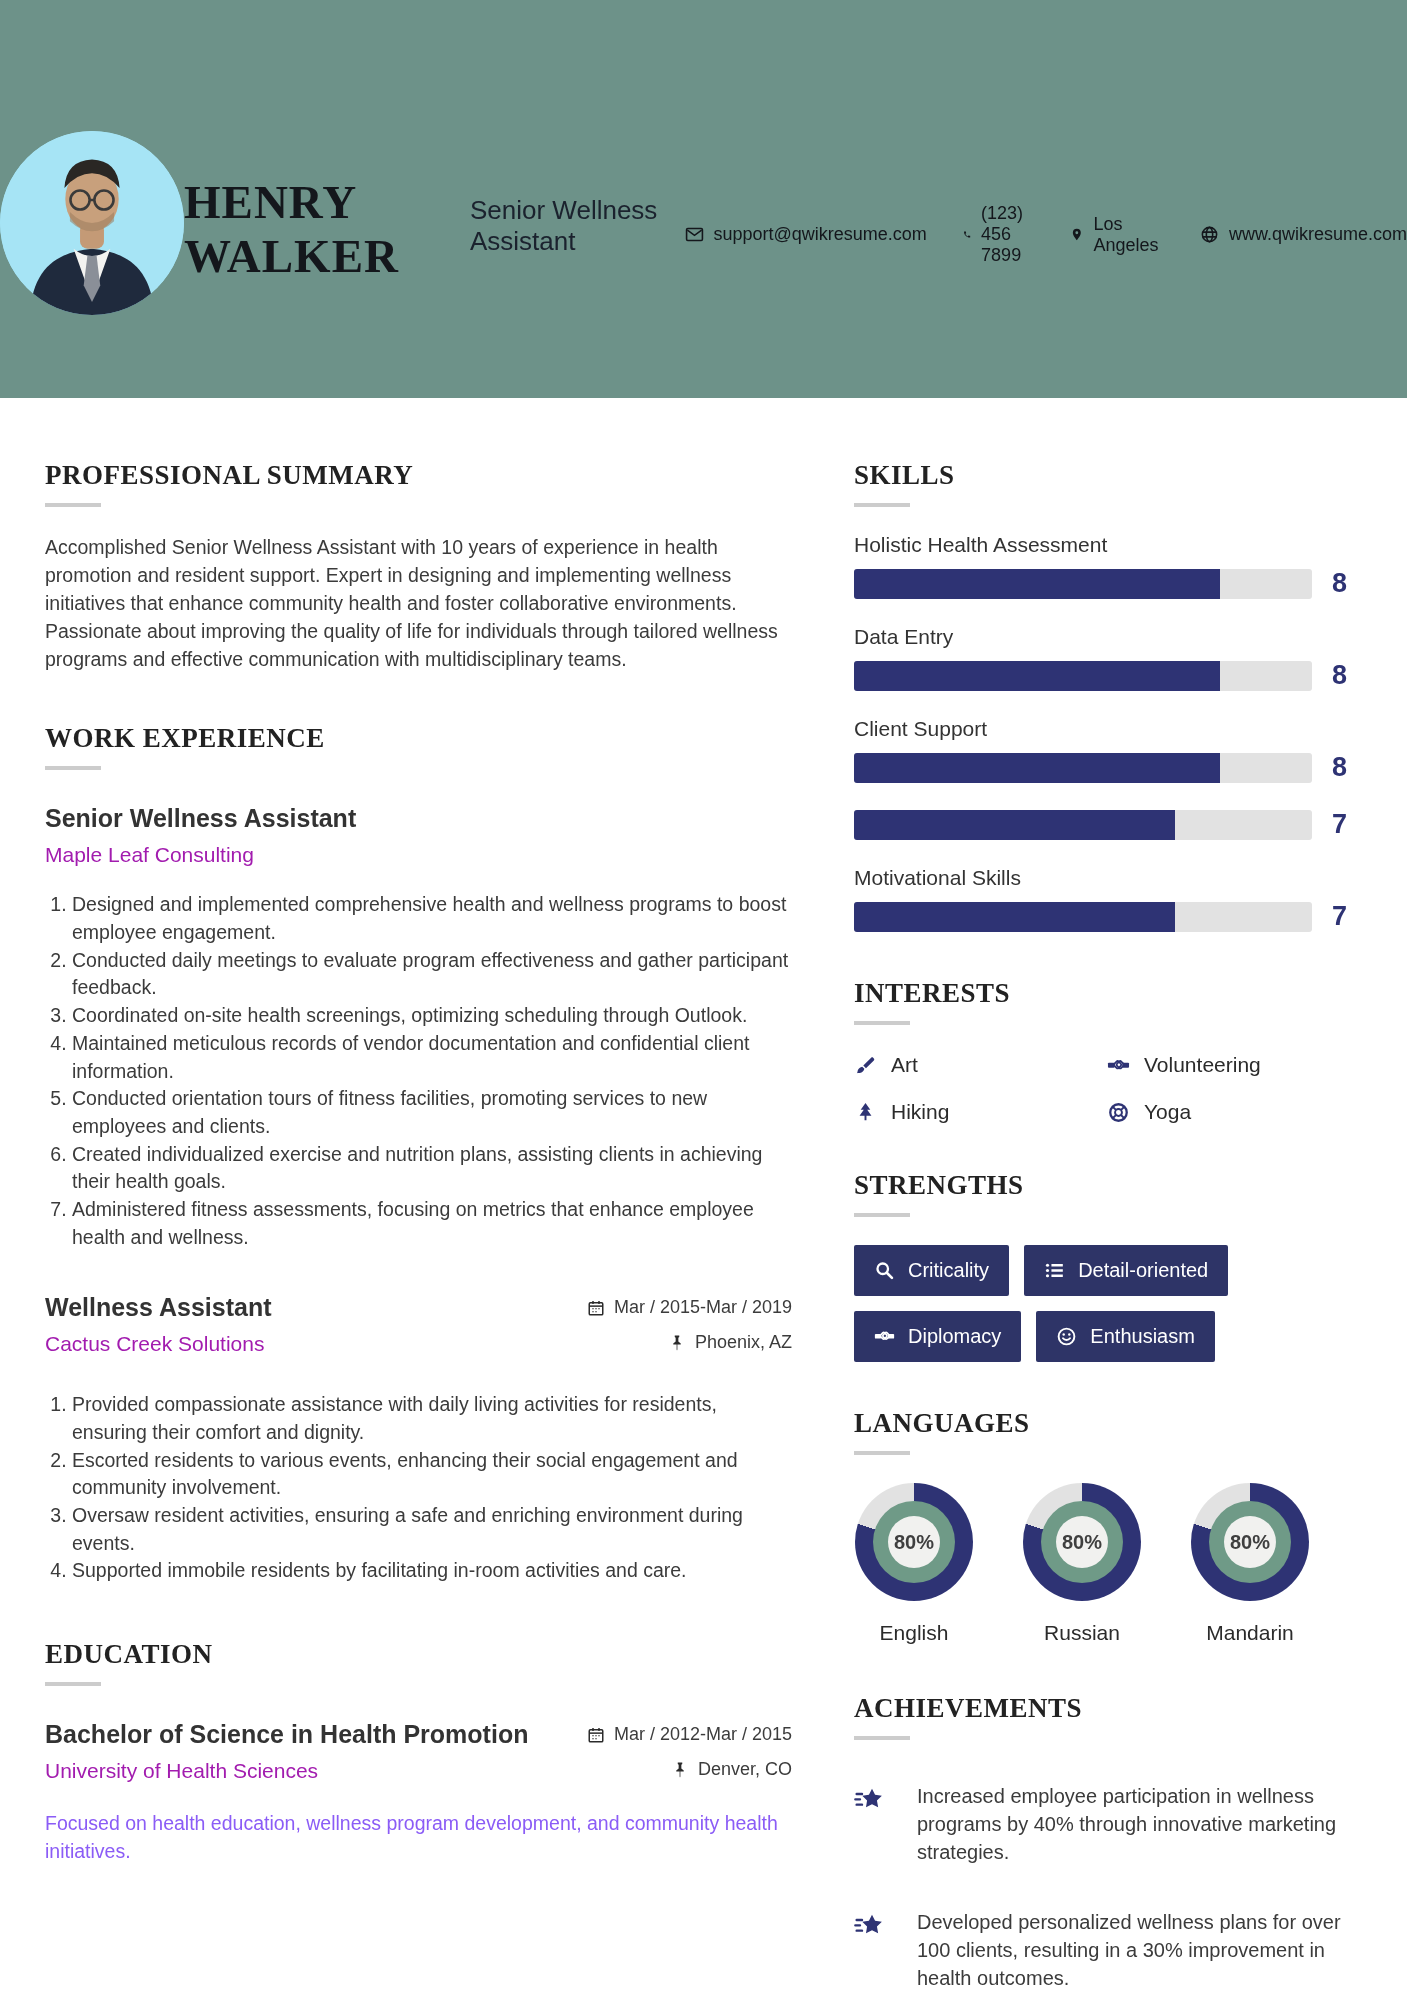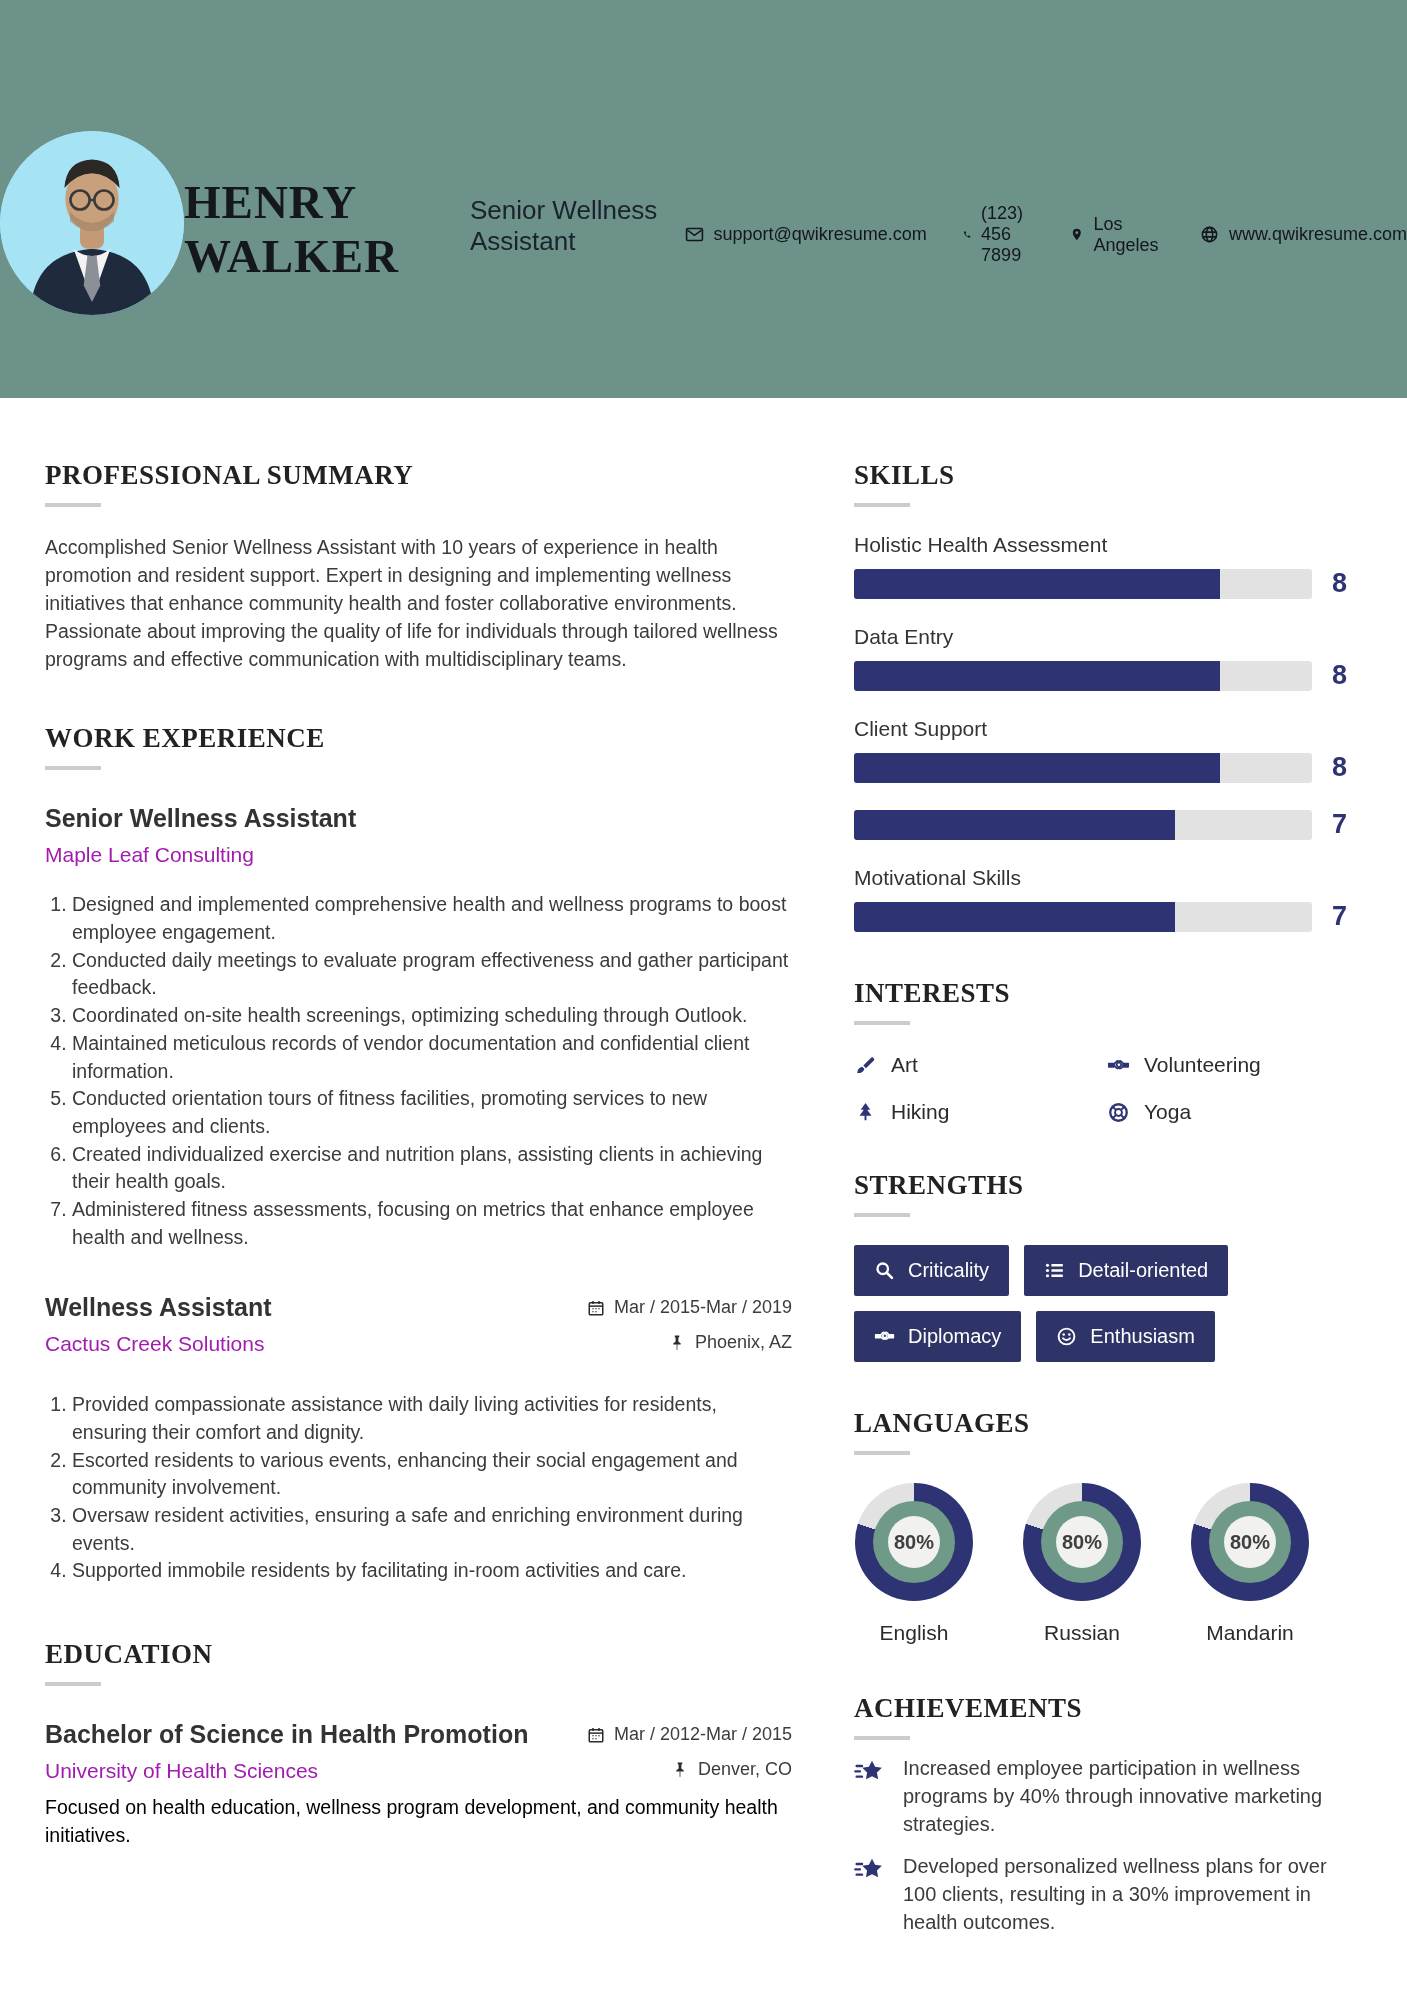--- a/index.html
+++ b/index.html
@@ -37,21 +37,21 @@
   .job-head { display: flex; justify-content: space-between; align-items: flex-start; }
   .job-title { font-size: 25px; font-weight: 700; color: #333333; }
   .job-company { font-size: 21px; color: #a21caf; margin-top: 10px; }
   .job-meta { text-align: right; padding-top: 4px; }
   .meta-row { display: flex; justify-content: flex-end; align-items: center; gap: 9px;
               font-size: 18px; color: #3c3c3c; margin-bottom: 14px; }
   .meta-row svg { width: 18px; height: 18px; color: #2b2b2b; }
   .job ol { margin: 24px 0 0 0; padding-left: 27px; font-size: 19.5px; line-height: 1.42;
             color: #3b3b3b; }
   .section-education { margin-top: 54px; }
-  .edu-desc { font-size: 19.5px; line-height: 1.43; color: #000000; }
+  .edu-desc { margin-top: 16px; font-size: 19.5px; line-height: 1.43; color: #8b5cf6; }
 
   
   .skill { margin-top: 26px; }
   .skill-name { font-size: 21px; color: #333333; }
   .skill-row { display: flex; align-items: center; gap: 20px; margin-top: 11px; }
   .skill-track { width: 458px; height: 30px; background: #E2E2E2; border-radius: 3px;
                  overflow: hidden; flex: 0 0 auto; }
   .skill-fill { height: 100%; background: #2E3374; }
   .skill-num { font-size: 27px; font-weight: 700; color: #2E3374; }
 
@@ -72,21 +72,21 @@
   .lang-row { display: flex; gap: 48px; margin-top: 28px; }
   .lang-item { width: 120px; display: flex; flex-direction: column; align-items: center; }
   .donut { position: relative; width: 118px; height: 118px; border-radius: 50%; }
   .donut-mid { position: absolute; inset: 18px; border-radius: 50%; background: #6F9A87; }
   .donut-center { position: absolute; inset: 33px; border-radius: 50%; background: #F1F1EF;
                   display: flex; align-items: center; justify-content: center;
                   font-size: 20px; font-weight: 700; color: #3f3f3f; }
   .lang-label { margin-top: 20px; font-size: 21px; color: #2b2b2b; }
 
   .section-achievements { margin-top: 48px; }
-  .ach-item { display: flex; gap: 17px; margin-top: 14px; }
+  .ach-item { display: flex; gap: 31px; margin-top: 42px; }
   .ach-item svg { width: 32px; height: 32px; flex: 0 0 auto; color: #2E3374; margin-top: 2px; }
   .ach-text { font-size: 20px; line-height: 1.4; color: #3b3b3b; }
 </style>
 </head>
 <body>
 
 <svg width="0" height="0" style="position:absolute" aria-hidden="true">
   <defs>
     <g id="i-email">
         <rect x="2" y="4.5" width="20" height="15" rx="1.5" fill="none" stroke="currentColor" stroke-width="2"></rect>

